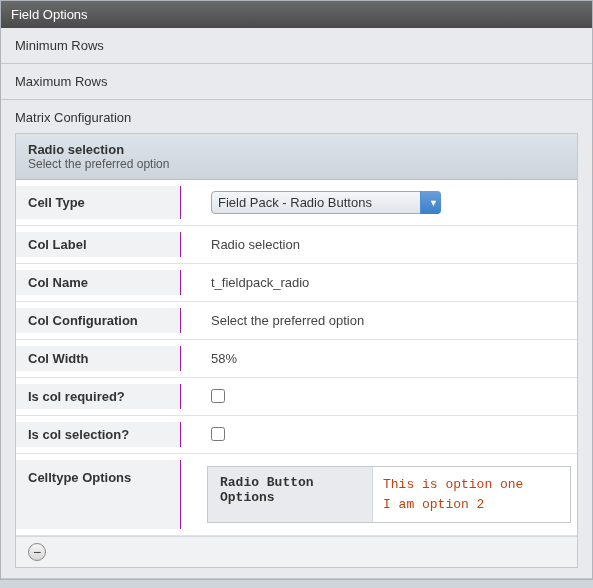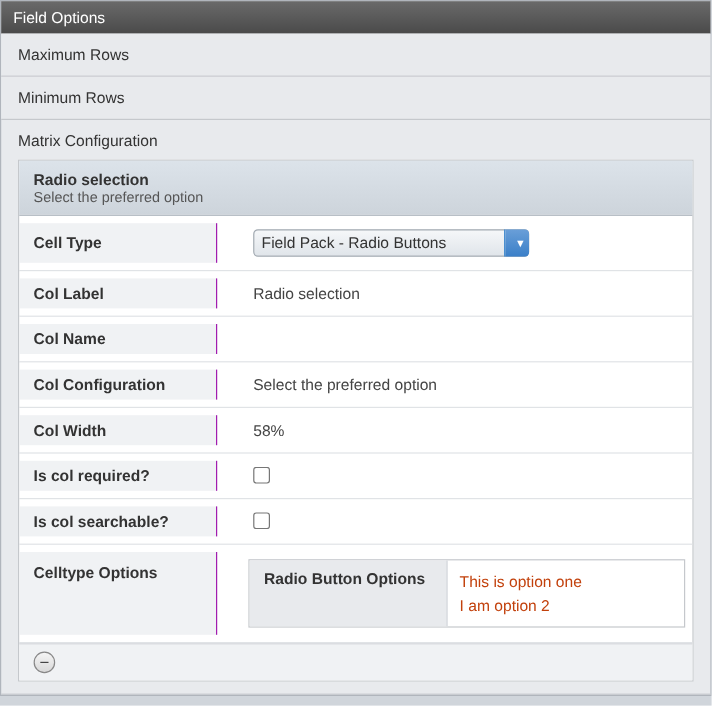--- a/index.html
+++ b/index.html
@@ -208,25 +208,25 @@
   </style>
 </head>
 <body>
 
 <div class="panel">
   <div class="panel-header">
     <span>Field Options</span>
   </div>
 
   <div class="section-row">
+    <span>Minimum Rows</span>
+  </div>
+
+  <div class="section-row">
     <span>Maximum Rows</span>
-  </div>
-
-  <div class="section-row">
-    <span>Minimum Rows</span>
   </div>
 
   <div class="matrix-config-section">
     <div class="matrix-config-label">Matrix Configuration</div>
 
     <div class="matrix-inner">
 
       <div class="radio-selection-header">
         <div class="radio-selection-title">Radio selection</div>
         <div class="radio-selection-subtitle">Select the preferred option</div>
@@ -243,50 +243,51 @@
         </div>
       </div>
 
       <div class="field-row">
         <div class="field-label">Col Label</div>
         <div class="field-value">Radio selection</div>
       </div>
 
       <div class="field-row">
         <div class="field-label">Col Name</div>
+        <div class="field-value">t_fieldpack_radio</div>
       </div>
 
       <div class="field-row">
         <div class="field-label">Col Configuration</div>
         <div class="field-value">Select the preferred option</div>
       </div>
 
       <div class="field-row">
         <div class="field-label">Col Width</div>
         <div class="field-value">58%</div>
       </div>
 
       <div class="field-row">
         <div class="field-label">Is col required?</div>
         <div class="field-value">
           <input type="checkbox" class="checkbox-input" style="">
         </div>
       </div>
 
       <div class="field-row">
-        <div class="field-label">Is col searchable?</div>
+        <div class="field-label">Is col selection?</div>
         <div class="field-value">
           <input type="checkbox" class="checkbox-input" style="">
         </div>
       </div>
 
       <div class="field-row celltype-options-row" style="align-items:stretch;">
         <div class="field-label" style="align-self:stretch; display:flex; align-items:flex-start; padding-top:10px;">Celltype Options</div>
         <div class="field-value" style="padding: 6px 6px; flex:1;">
-          <div style="border: 1px solid #c5c8cc; width:100%; background:#fff;">
+          <div style="border: 1px solid #c5c8cc; width:100%; background:#fff;font-family:Liberation Mono, monospace;">
             <div class="inner-field-row">
               <div class="radio-button-options-label">Radio Button Options</div>
               <div class="radio-options-text">
                 <div>This is option one</div>
                 <div>I am option 2</div>
               </div>
             </div>
           </div>
         </div>
       </div>

